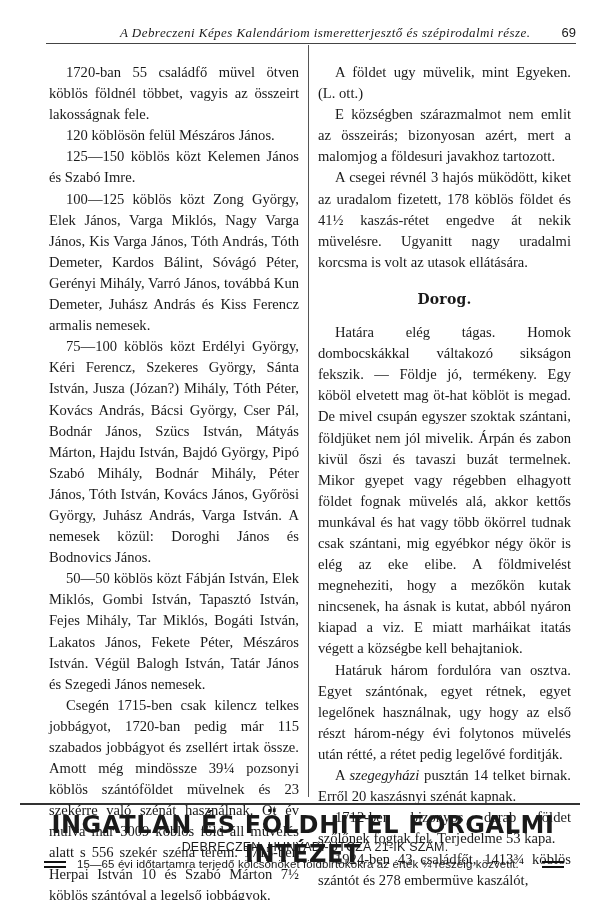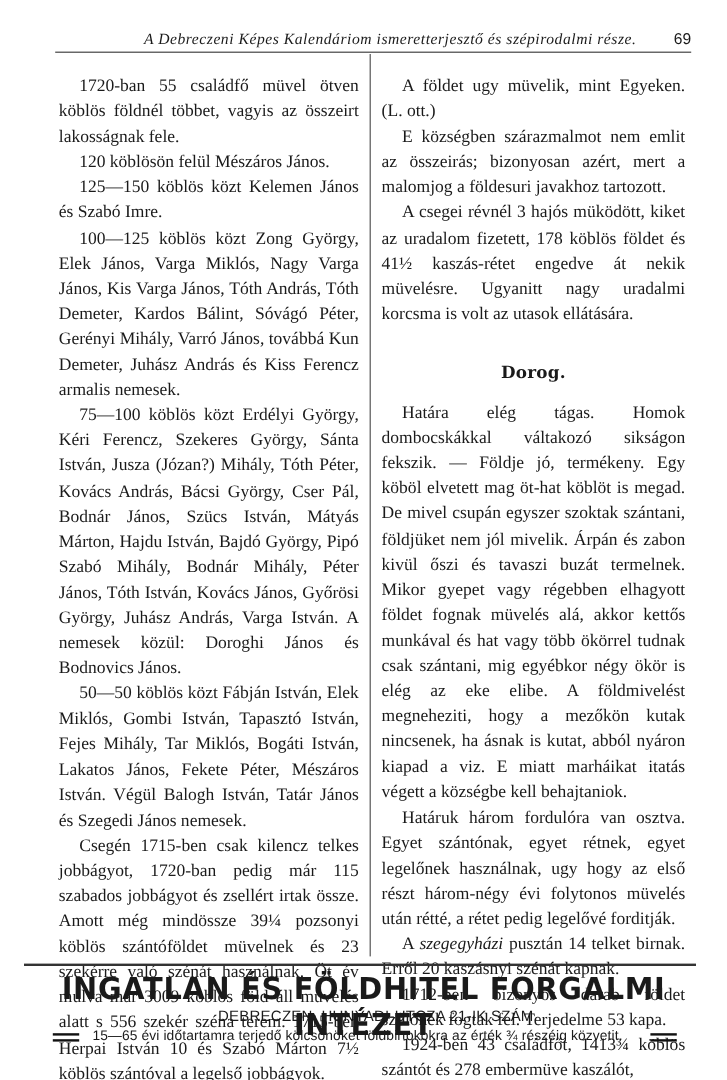--- a/index.html
+++ b/index.html
@@ -14,21 +14,21 @@
   .col-divider { position: absolute; left: 308px; top: 45px; width: 1px; height: 752px; background: #555; }
   .col {
     position: absolute; top: 62px; width: 250px;
     font-family: "Liberation Serif", "DejaVu Serif", serif; font-size: 14.6px; line-height: 21.1px;
     text-align: justify;
   }
   .col.left { left: 49px; }
   .col.right { left: 318px; width: 253px; }
   .col p { margin: 0; text-indent: 17px; }
   .col h3 {
-    margin: 28px 0 12px 0; text-align: center; font-size: 14px; font-weight: bold;
+    margin: 16px 0 12px 0; text-align: center; font-size: 14px; font-weight: bold;
     font-family: "DejaVu Serif", "Liberation Serif", serif; letter-spacing: 0.2px;
   }
   .col em { font-style: italic; }
   .rule-bottom { position: absolute; left: 20px; top: 803px; width: 560px; height: 2px; background: #333; }
   .ad-title {
     position: absolute; left: 0; top: 811px; width: 606px; text-align: center;
     font-family: "DejaVu Sans", "Liberation Sans", sans-serif; font-weight: bold; font-size: 24px;
     letter-spacing: 0.6px; transform: scaleY(1.05);
   }
   .ad-address {

